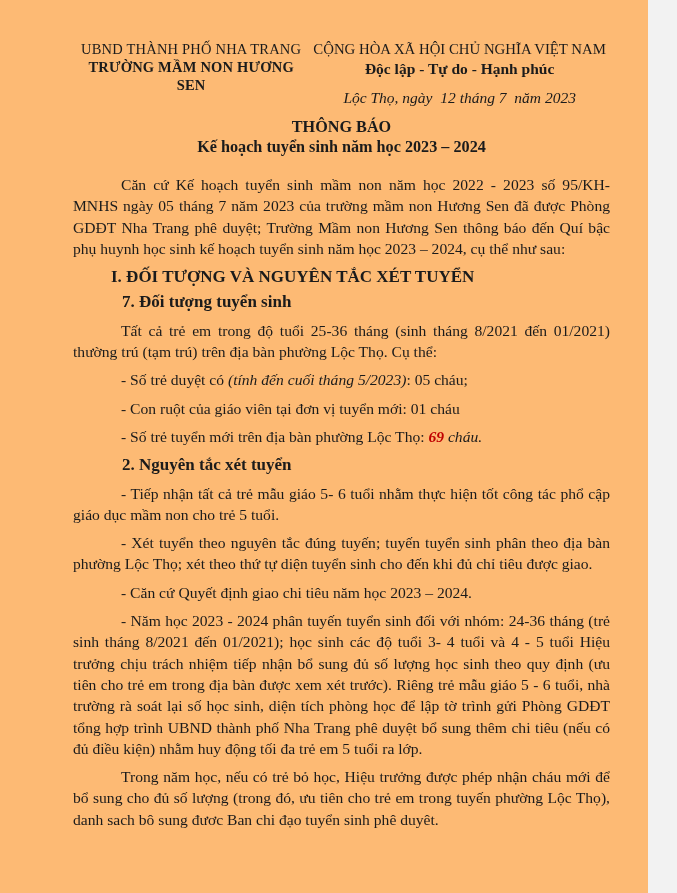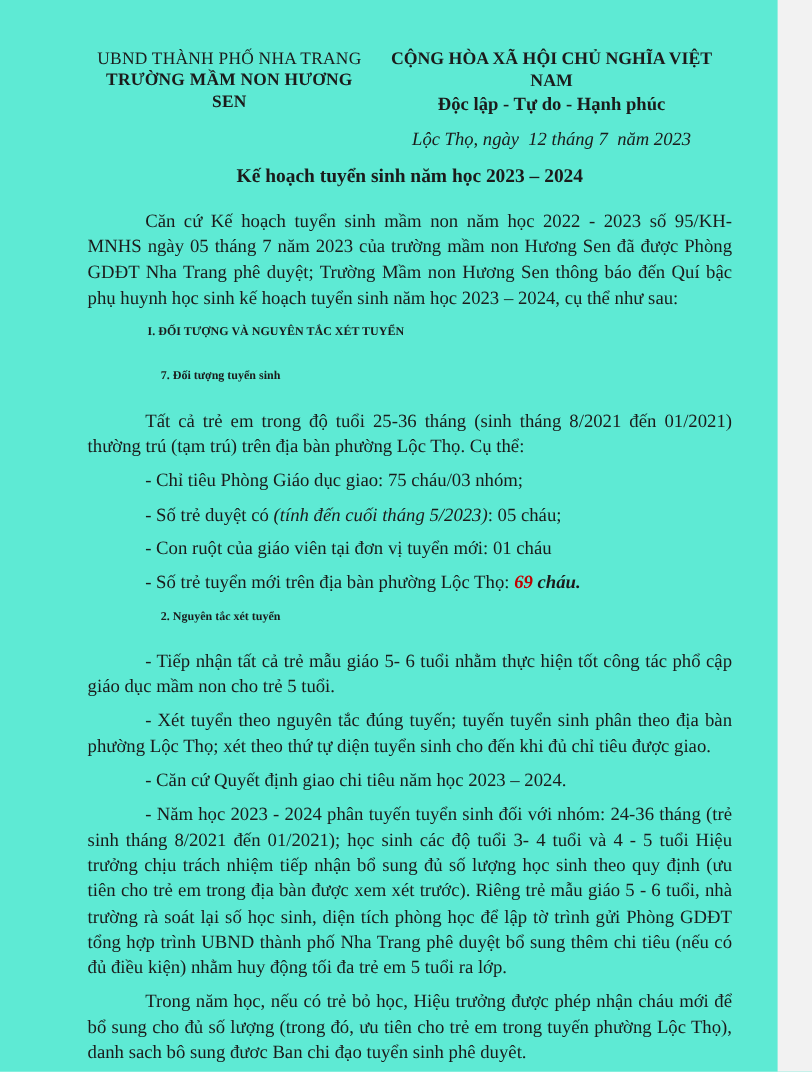--- a/index.html
+++ b/index.html
@@ -6,69 +6,69 @@
   body {
     width: 677px; height: 893px;
     background: #ffffff;
     font-family: "Liberation Serif", "DejaVu Serif", serif;
     color: #1b1b1b;
     overflow: hidden;
   }
   .page {
     position: relative;
     width: 677px; height: 893px;
-    background: #5eead4;
+    background: #fdba74;
   }
   .scan-edge {
     position: absolute; top: 0; right: 0;
     width: 29px; height: 893px;
     background: #f2f2f2;
   }
   .content {
     position: absolute;
     left: 73px; top: 40px;
     width: 537px;
   }
   
   .header { display: flex; align-items: flex-start; }
   .header-left  { width: 44%; text-align: center; }
   .header-right { width: 56%; text-align: center; }
   .org-parent { font-size: 14.5px; line-height: 18px; letter-spacing: 0.2px; }
   .org-name   { font-size: 14.5px; line-height: 18px; font-weight: bold; letter-spacing: 0.2px; }
   .doc-number { margin-top: 14px; font-size: 15.5px; }
-  .motto1 { font-size: 14.8px; font-weight: bold; line-height: 19px; text-align: center; }
+  .motto1 { font-size: 14.8px; font-weight: normal; line-height: 19px; text-align: center; }
   .motto2 { font-size: 15.5px; font-weight: bold; line-height: 20px; }
   .place-date { margin-top: 10px; font-size: 15.5px; font-style: italic; white-space: pre-wrap; }
   
   .title-block { text-align: center; margin-top: 11px; }
   .doc-title    { font-size: 16.2px; font-weight: bold; line-height: 19px; }
   .doc-subtitle { font-size: 16.2px; font-weight: bold; line-height: 20px; }
   
   .body-text { margin-top: 17px; }
   p.para {
     margin: 0;
     font-size: 15.6px;
     line-height: 21.3px;
     text-align: justify;
     text-indent: 48px;
   }
   p.para + p.para, p.heading + p.para, p.para + p.heading { margin-top: 7px; }
   p.heading {
-    margin: 16px;
-    font-size: 10px;
+    margin: 4px;
+    font-size: 17px;
     line-height: 21.3px;
     font-weight: bold;
     text-align: left;
   }
   .heading-sec  { text-indent: 34px; margin-top: 8px; }
   .heading-sub  { text-indent: 45px; margin-top: 8px; }
   .bullet { text-indent: 44px; text-align: left; margin-top: 8px; }
   .intro-indent { text-indent: 56px; }
   .it  { font-style: italic; }
-  .bi  { font-weight: bold; font-style: italic; }
+  .bi  { font-weight: normal; font-style: italic; }
   .red { font-weight: bold; font-style: italic; }
 </style>
 </head>
 <body>
 
 <div class="page">
   <div class="scan-edge"></div>
 
   <div class="content">
 
@@ -78,34 +78,34 @@
         <div class="org-name">TRƯỜNG MẦM NON HƯƠNG SEN</div>
       </div>
       <div class="header-right">
         <div class="motto1">CỘNG HÒA XÃ HỘI CHỦ NGHĨA VIỆT NAM</div>
         <div class="motto2">Độc lập - Tự do - Hạnh phúc</div>
         <div class="place-date">Lộc Thọ, ngày  12 tháng 7  năm 2023</div>
       </div>
     </div>
 
     <div class="title-block">
+      <div class="doc-title">THÔNG BÁO</div>
       <div class="doc-subtitle">Kế hoạch tuyển sinh năm học 2023 – 2024</div>
     </div>
 
     <div class="body-text">
 
       <p class="para intro-indent">Căn cứ Kế hoạch tuyển sinh mầm non năm học 2022 - 2023 số 95/KH-MNHS ngày 05 tháng 7 năm 2023 của trường mầm non Hương Sen đã được Phòng GDĐT Nha Trang phê duyệt; Trường Mầm non Hương Sen thông báo đến Quí bậc phụ huynh học sinh kế hoạch tuyển sinh năm học 2023 – 2024, cụ thể như sau:</p>
 
       <p class="heading heading-sec">I. ĐỐI TƯỢNG VÀ NGUYÊN TẮC XÉT TUYỂN</p>
 
       <p class="heading heading-sub">7. Đối tượng tuyển sinh</p>
 
       <p class="para">Tất cả trẻ em trong độ tuổi 25-36 tháng (sinh tháng 8/2021 đến 01/2021) thường trú (tạm trú) trên địa bàn phường Lộc Thọ. Cụ thể:</p>
 
-      <p class="para bullet">- Chỉ tiêu Phòng Giáo dục giao: 75 cháu/03 nhóm;</p>
 
       <p class="para bullet"><span>- Số trẻ duyệt có </span><span class="it">(tính đến cuối tháng 5/2023)</span><span>: 05 cháu;</span></p>
 
       <p class="para bullet">- Con ruột của giáo viên tại đơn vị tuyển mới: 01 cháu</p>
 
       <p class="para bullet"><span>- Số trẻ tuyển mới trên địa bàn phường Lộc Thọ: </span><span class="red" id="highlight-number" style="color: rgb(192, 0, 0);">69</span><span class="bi"> cháu.</span></p>
 
       <p class="heading heading-sub">2. Nguyên tắc xét tuyển</p>
 
       <p class="para">- Tiếp nhận tất cả trẻ mẫu giáo 5- 6 tuổi nhằm thực hiện tốt công tác phổ cập giáo dục mầm non cho trẻ 5 tuổi.</p>

